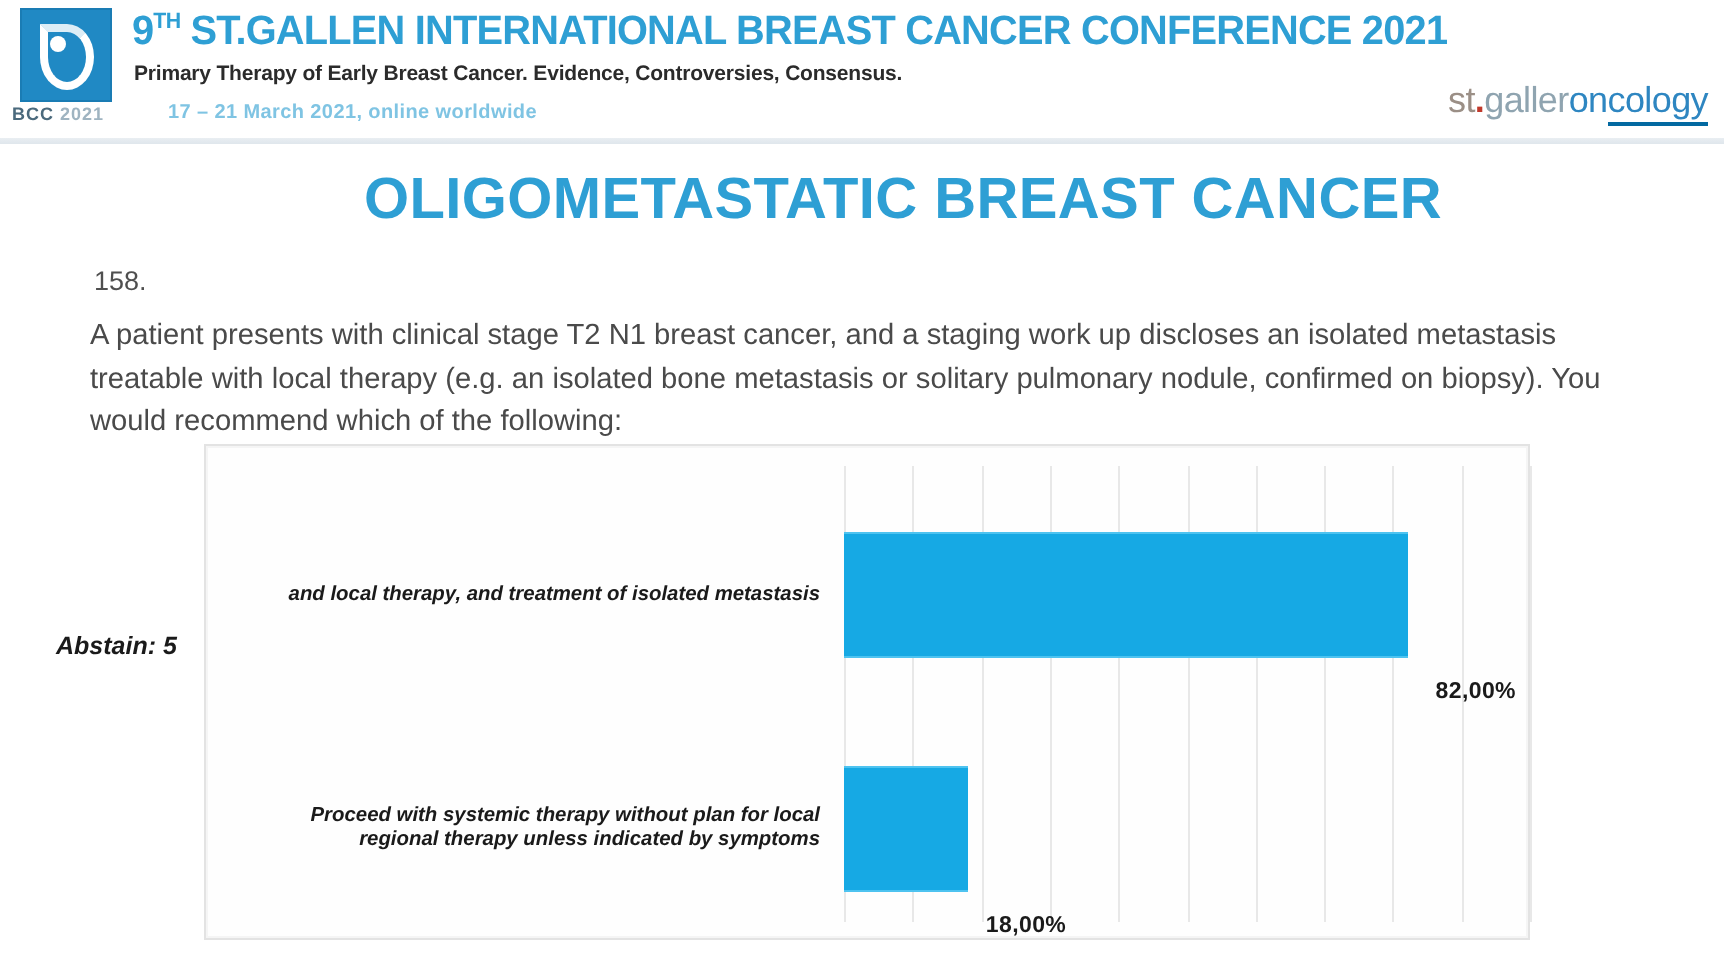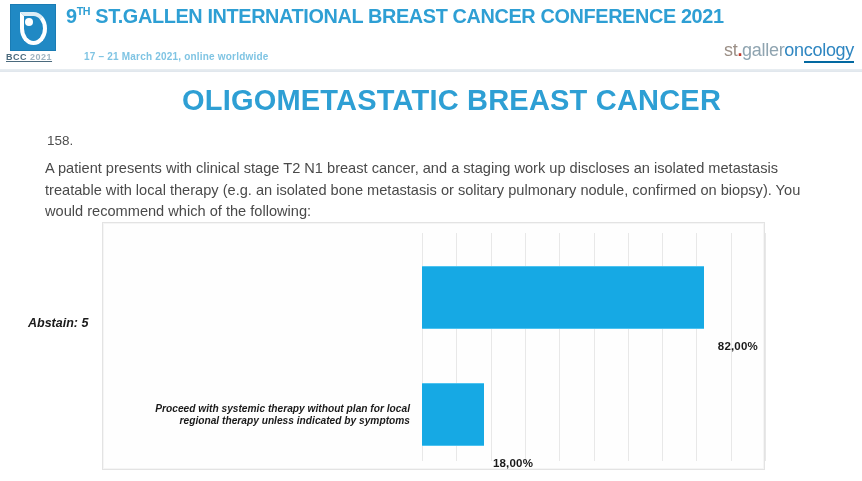--- a/index.html
+++ b/index.html
@@ -33,21 +33,21 @@
     border-radius:0 50% 50% 50%;
     border-top-color:rgba(255,255,255,.85);
   }
   #bcc-logo-mark .swirl-dot{
     position:absolute; left:14px; top:13px; width:8px; height:8px;
     border-radius:50%; background:#ffffff;
   }
   #bcc-logo-text{
     position:absolute; left:0; top:48px; width:60px;
     font-size:9px; font-weight:bold; letter-spacing:.5px;
-    color:#4b6a7d; white-space:nowrap;text-decoration:underline;
+    color:#4b6a7d; white-space:nowrap;
   }
   #bcc-logo-text .yr{ color:#9fb4c1; font-weight:bold; }
 
   #header-title{
     position:absolute; left:66px; top:4px;
     font-family:"Liberation Sans", sans-serif;
     font-size:20.5px; font-weight:bold; color:#2e9fd4;
     letter-spacing:-0.4px;
     white-space:nowrap;
     transform:scaleX(.97); transform-origin:left top;
@@ -146,20 +146,21 @@
     <div id="bcc-logo-text">
       <span>BCC</span>
       <span class="yr">2021</span>
     </div>
   </div>
 
   <div id="header-title">
     <span>9</span><sup>TH</sup><span> ST.GALLEN INTERNATIONAL BREAST CANCER CONFERENCE 2021</span>
   </div>
 
+  <div id="header-subtitle">Primary Therapy of Early Breast Cancer. Evidence, Controversies, Consensus.</div>
   <div id="header-dates">17 – 21 March 2021, online worldwide</div>
 
   <div id="oncology-logo">
     <span class="p1">st</span><span class="p2">.</span><span class="p3">galler</span><span class="p4">on</span><span class="p5">cology</span>
   </div>
 </div>
 
 <div id="slide-title">OLIGOMETASTATIC BREAST CANCER</div>
 
 <div id="question-number">158.</div>
@@ -177,20 +178,21 @@
       <div class="gridline" style="left: 172px;"></div>
       <div class="gridline" style="left: 206px;"></div>
       <div class="gridline" style="left: 240px;"></div>
       <div class="gridline" style="left: 274px;"></div>
       <div class="gridline" style="left: 309px;"></div>
       <div class="gridline" style="left: 343px;"></div>
       <div class="bar-row" style="top: 33px; height: 63px;">
         <div class="bar" style="width: 282.08px; background: rgb(22, 169, 228);"></div>
         <div class="bar-value" style="right: 8px;">82,00%</div>
         <div class="bar-label">
+          <div>and local therapy, and treatment of isolated metastasis</div>
         </div>
       </div>
       <div class="bar-row" style="top: 150px; height: 63px;">
         <div class="bar" style="width: 61.92px; background: rgb(22, 169, 228);"></div>
         <div class="bar-value" style="left: 70.92px;">18,00%</div>
         <div class="bar-label">
           <div>Proceed with systemic therapy without plan for local</div>
           <div>regional therapy unless indicated by symptoms</div>
         </div>
       </div>

